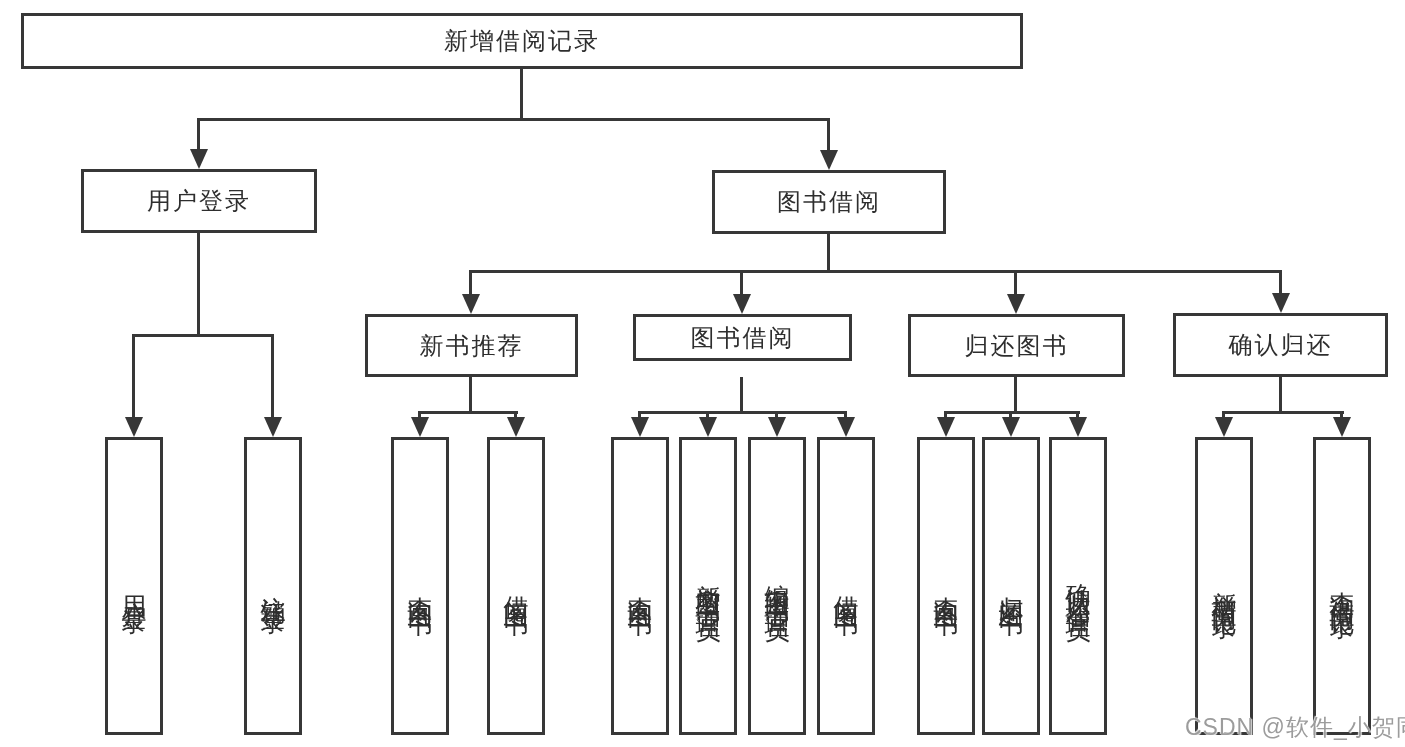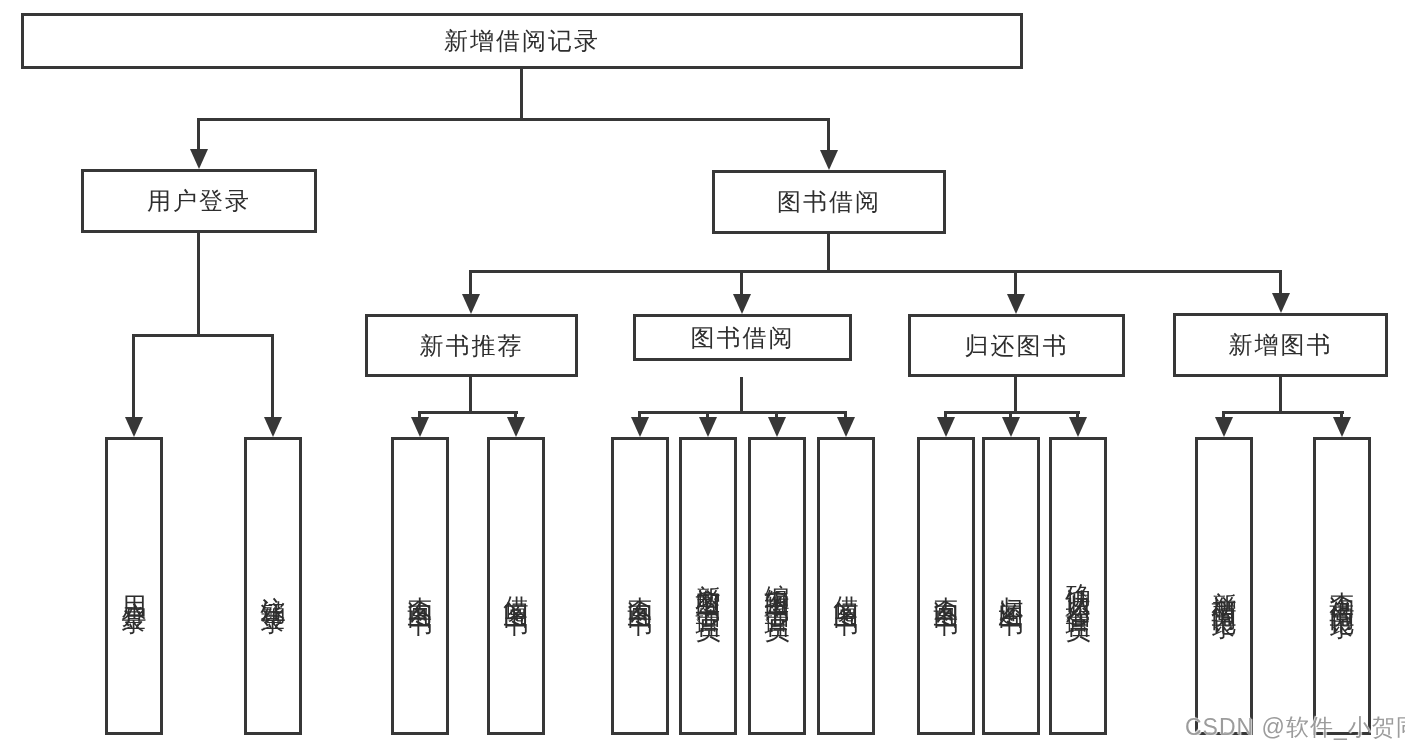--- a/index.html
+++ b/index.html
@@ -140,21 +140,21 @@
 
   <div class="node" style="left:633px; top:314px; width:219px; height:47px">
     <span>图书借阅</span>
   </div>
 
   <div class="node" style="left:908px; top:314px; width:217px; height:63px">
     <span>归还图书</span>
   </div>
 
   <div class="node" style="left:1173px; top:313px; width:215px; height:64px">
-    <span>新增图书</span>
+    <span>确认归还</span>
   </div>
 
   <div class="node leaf" style="left:105px">
     <span>用户登录</span>
   </div>
   <div class="node leaf" style="left:244px">
     <span>注销登录</span>
   </div>
 
   <div class="node leaf" style="left:391px">

